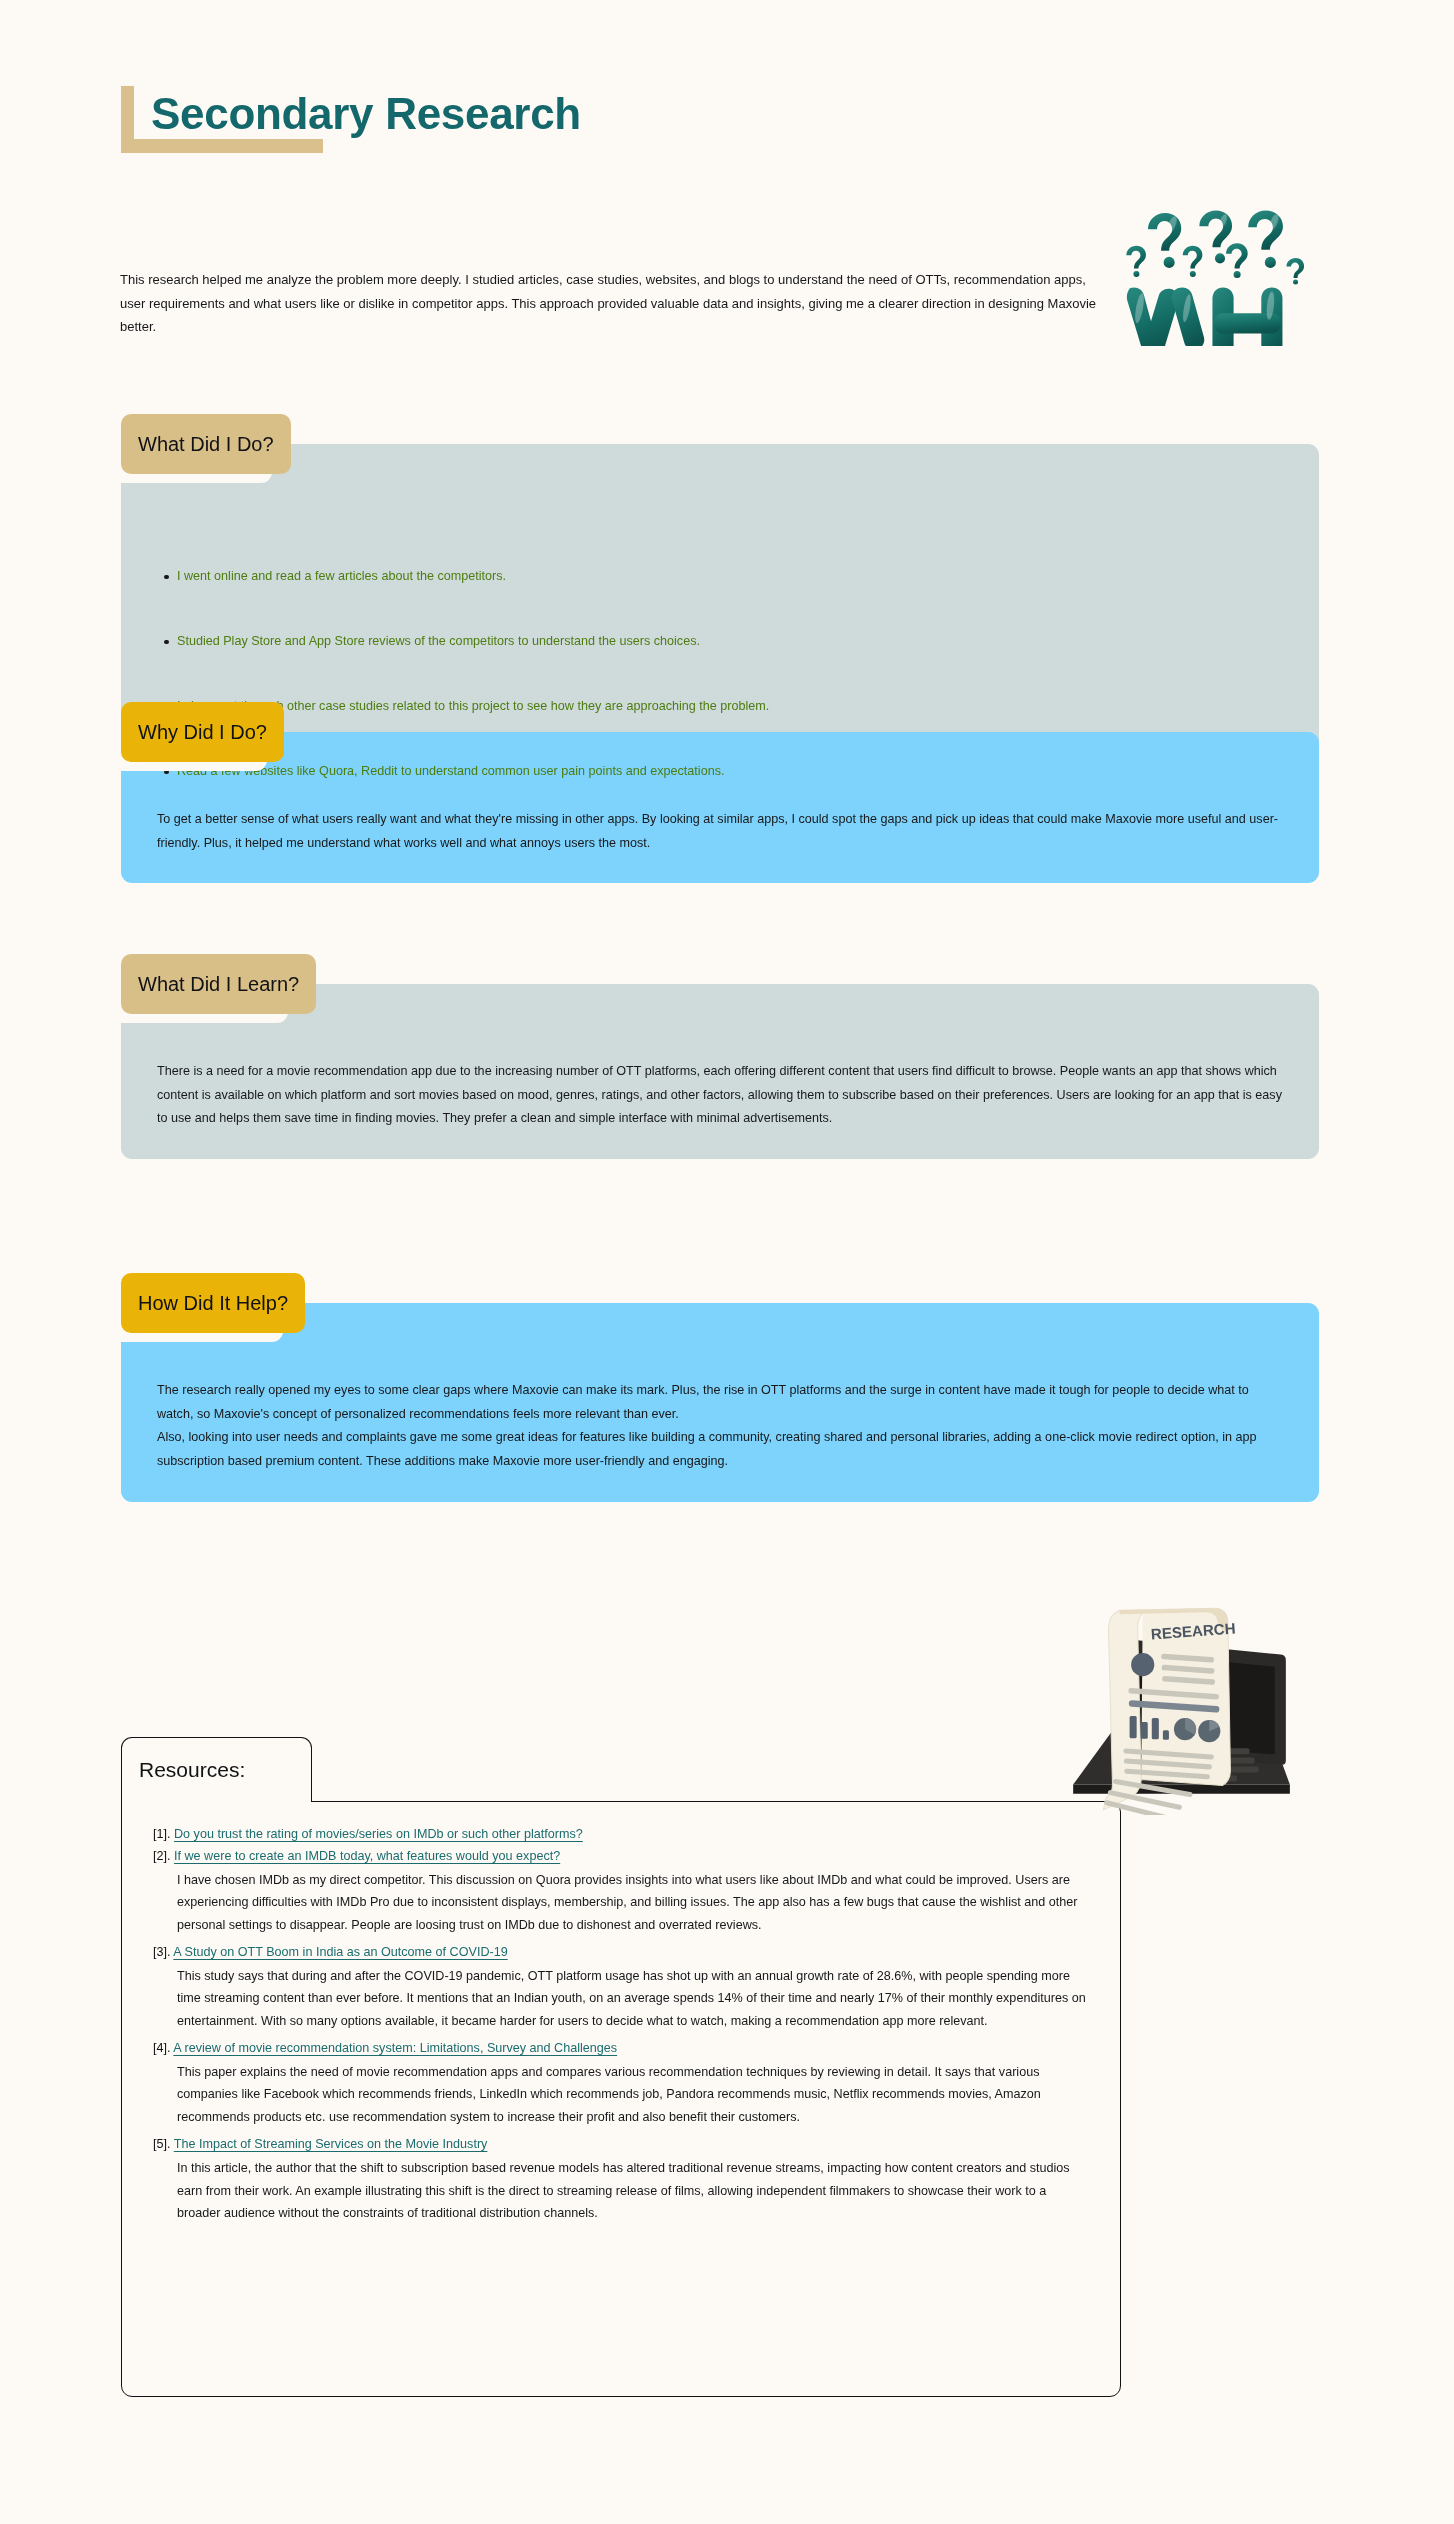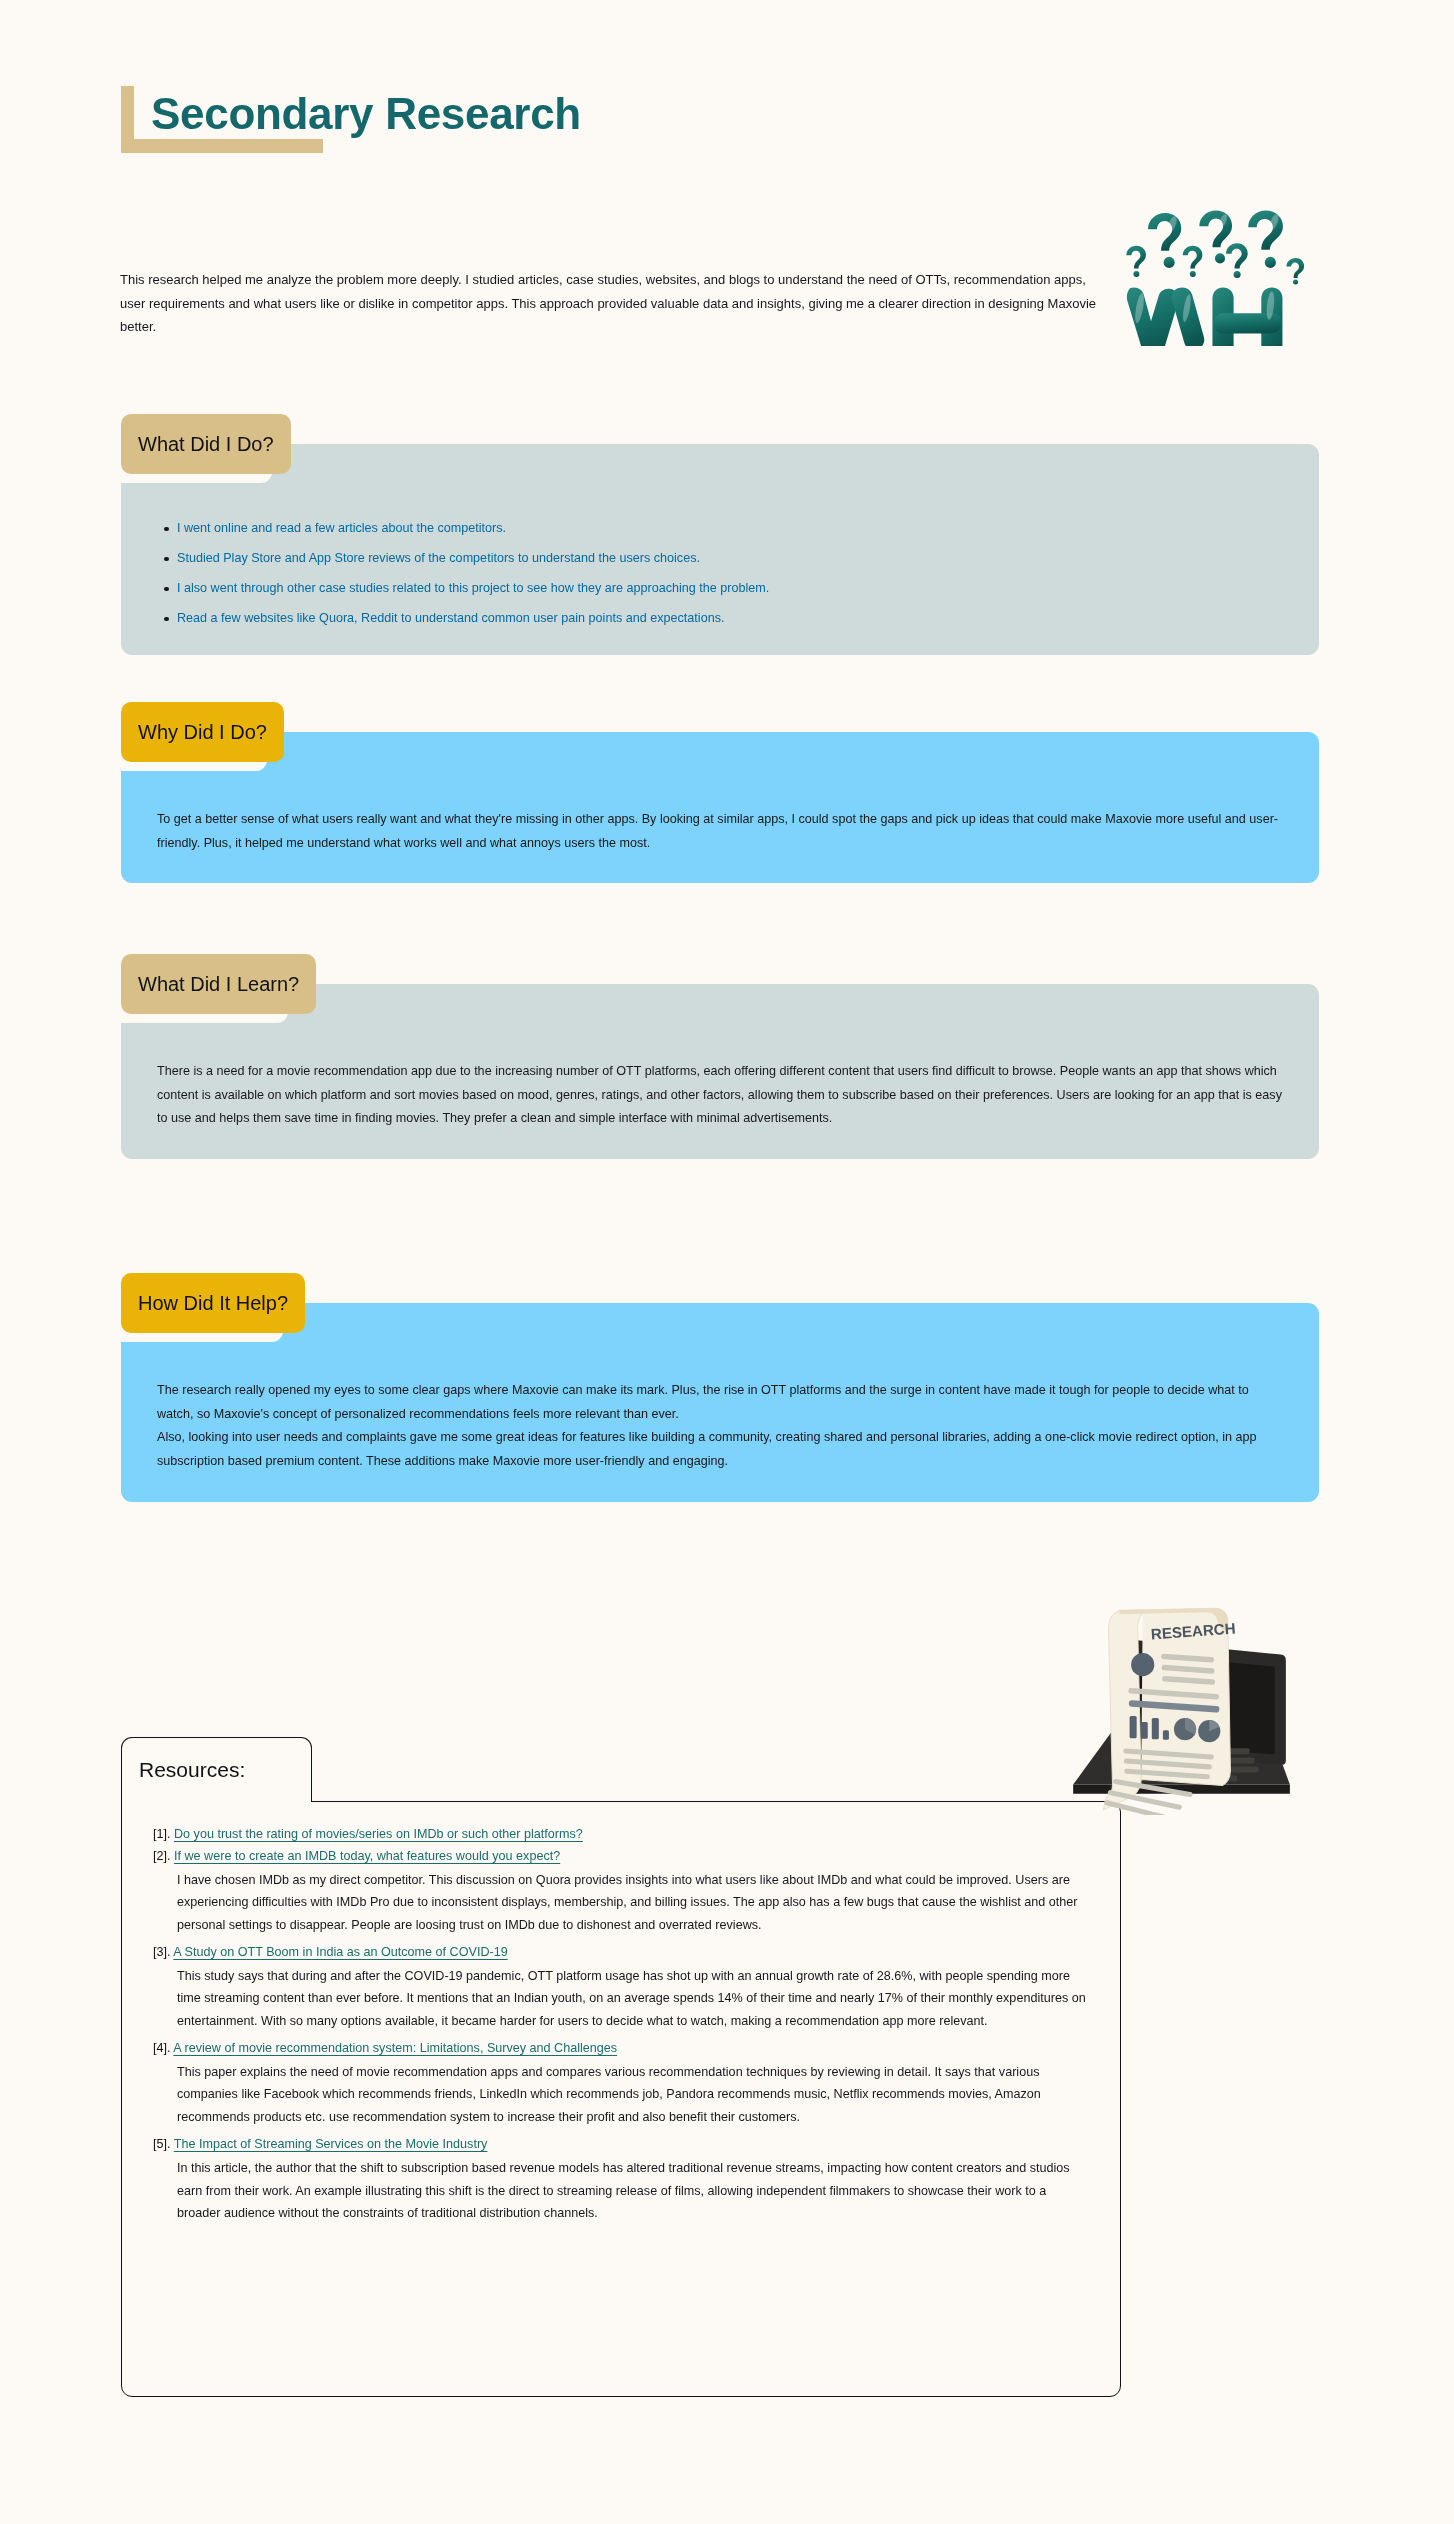--- a/index.html
+++ b/index.html
@@ -136,21 +136,22 @@
     list-style: none;
     padding: 0;
     margin: 0;
   }
   .sec-list li {
     position: relative;
     padding-left: 20px;
     font-size: 12.6px;
     line-height: 1.35;
     margin-bottom: 13px;
-    color: #0369a1;
+    color: #4d7c0f;
+    margin-top: 48px;
   }
   .sec-list li:last-child { margin-bottom: 0; }
   .sec-list li::before {
     content: "";
     position: absolute;
     left: 7px;
     top: 6.6px;
     width: 4.5px;
     height: 4.5px;
     border-radius: 50%;

